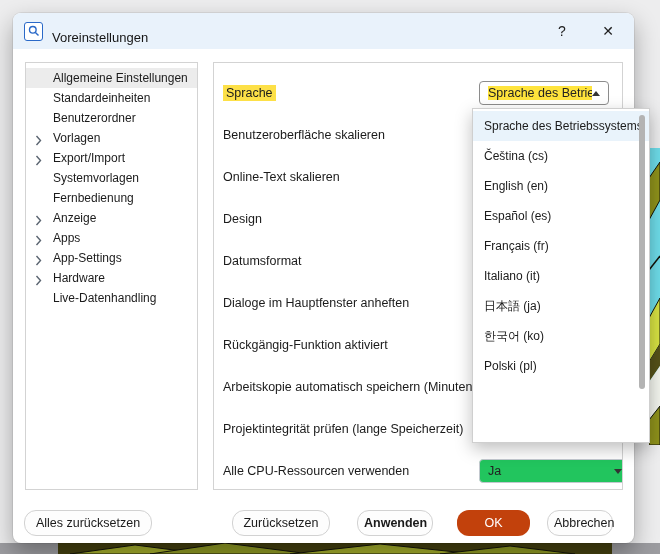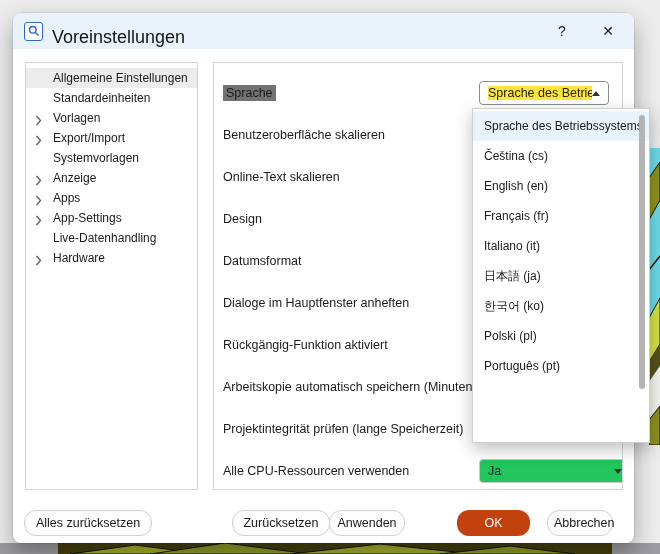--- a/index.html
+++ b/index.html
@@ -23,21 +23,21 @@
   .titlebar {
     position:absolute; left:0; top:0; right:0; height:36px;
     border-radius:8px 8px 0 0;
     display:flex; align-items:center; padding:0 11px;
   }
   .app-icon {
     width:19px; height:19px; border:1.5px solid #2a69c8; border-radius:3px;
     background:#fff; display:flex; align-items:center; justify-content:center;
     flex:0 0 auto;
   }
-  .title { font-size:18px; color:#151515; margin-left:9px;margin-top:12px; }
+  .title { font-size:13px; color:#151515; margin-left:9px;margin-top:12px; }
   .tb-btns { margin-left:auto; display:flex; align-items:center; }
   .tb-btn {
     width:30px; height:26px; border:none; background:transparent; border-radius:4px;
     font-size:14px; color:#202020; display:flex; align-items:center; justify-content:center;
     font-family:inherit; padding:0; cursor:default;
   }
   .tb-btn.help { margin-right:16px; }
 
   
   .sidebar {
@@ -87,21 +87,21 @@
 
   
   .btn {
     position:absolute; top:497px; height:26px; border:1px solid #d2d2d2;
     border-radius:12px; background:#fdfdfd; font-size:12.5px; color:#1a1a1a;
     font-family:inherit; cursor:default;
   }
   .btn.primary { color:#fff; border-color:transparent; }
   #btn-reset-all { left:11px;  width:128px; }
   #btn-reset     { left:219px; width:98px; }
-  #btn-apply     { left:316px; width:76px; }
+  #btn-apply     { left:344px; width:76px;font-weight:bold; }
   #btn-ok        { left:444px; width:73px; }
   #btn-cancel    { left:534px; width:66px; }
 </style>
 </head>
 <body>
 
 <div class="canvas">
 
   <svg class="right-art" width="11" height="297" viewBox="0 0 11 297">
     <rect width="11" height="297" fill="#6edce9"></rect>
@@ -139,39 +139,45 @@
     </div>
 
     <div class="sidebar" id="sidebar-list">
         <div class="side-item selected" style="background-color: rgb(236, 236, 236);">
           <span>Allgemeine Einstellungen</span>
         </div>
         <div class="side-item">
           <span>Standardeinheiten</span>
         </div>
         <div class="side-item">
+          <span>Benutzerordner</span>
+        </div>
+        <div class="side-item">
           <span class="chev">
             <svg width="7" height="11" viewBox="0 0 7 11">
               <polyline points="1.5,1 5.5,5.5 1.5,10" fill="none" stroke="#5a6470" stroke-width="1.4"></polyline>
             </svg>
           </span>
           <span>Vorlagen</span>
         </div>
         <div class="side-item">
           <span class="chev">
             <svg width="7" height="11" viewBox="0 0 7 11">
               <polyline points="1.5,1 5.5,5.5 1.5,10" fill="none" stroke="#5a6470" stroke-width="1.4"></polyline>
             </svg>
           </span>
           <span>Export/Import</span>
         </div>
         <div class="side-item">
           <span>Systemvorlagen</span>
         </div>
         <div class="side-item">
+          <span>Fernbedienung</span>
+        </div>
+        <div class="side-item">
           <span class="chev">
             <svg width="7" height="11" viewBox="0 0 7 11">
               <polyline points="1.5,1 5.5,5.5 1.5,10" fill="none" stroke="#5a6470" stroke-width="1.4"></polyline>
             </svg>
           </span>
           <span>Anzeige</span>
         </div>
         <div class="side-item">
           <span class="chev">
             <svg width="7" height="11" viewBox="0 0 7 11">
@@ -182,36 +188,36 @@
         </div>
         <div class="side-item">
           <span class="chev">
             <svg width="7" height="11" viewBox="0 0 7 11">
               <polyline points="1.5,1 5.5,5.5 1.5,10" fill="none" stroke="#5a6470" stroke-width="1.4"></polyline>
             </svg>
           </span>
           <span>App-Settings</span>
         </div>
         <div class="side-item">
+          <span class="chev">
+            <svg width="7" height="11" viewBox="0 0 7 11">
+              <polyline points="1.5,1 5.5,5.5 1.5,10" fill="none" stroke="#5a6470" stroke-width="1.4"></polyline>
+            </svg>
+          </span>
+          <span>Hardware</span>
+        </div>
+        <div class="side-item">
           <span>Live-Datenhandling</span>
-        </div>
-        <div class="side-item">
-          <span class="chev">
-            <svg width="7" height="11" viewBox="0 0 7 11">
-              <polyline points="1.5,1 5.5,5.5 1.5,10" fill="none" stroke="#5a6470" stroke-width="1.4"></polyline>
-            </svg>
-          </span>
-          <span>Hardware</span>
         </div>
       </div>
 
     <div class="main">
       <div id="settings-rows">
           <div class="setting-row">
-            <span class="setting-label hl" style="background-color: #737373;">Sprache</span>
+            <span class="setting-label hl" style="background-color: #fde047;">Sprache</span>
           </div>
           <div class="setting-row">
             <span class="setting-label">Benutzeroberfläche skalieren</span>
           </div>
           <div class="setting-row">
             <span class="setting-label">Online-Text skalieren</span>
           </div>
           <div class="setting-row">
             <span class="setting-label">Design</span>
           </div>
@@ -258,32 +264,32 @@
   <div class="opt selected" style="background-color: rgb(233, 243, 251);">
         <span>Sprache des Betriebssystems</span>
       </div>
       <div class="opt">
         <span>Čeština (cs)</span>
       </div>
       <div class="opt">
         <span>English (en)</span>
       </div>
       <div class="opt">
+        <span>Español (es)</span>
+      </div>
+      <div class="opt">
         <span>Français (fr)</span>
       </div>
       <div class="opt">
         <span>Italiano (it)</span>
       </div>
       <div class="opt">
         <span>日本語 (ja)</span>
       </div>
       <div class="opt">
         <span>한국어 (ko)</span>
       </div>
       <div class="opt">
         <span>Polski (pl)</span>
       </div>
-      <div class="opt">
-        <span>Português (pt)</span>
-      </div>
     </div>
 
 </div>
 
 </body></html>

